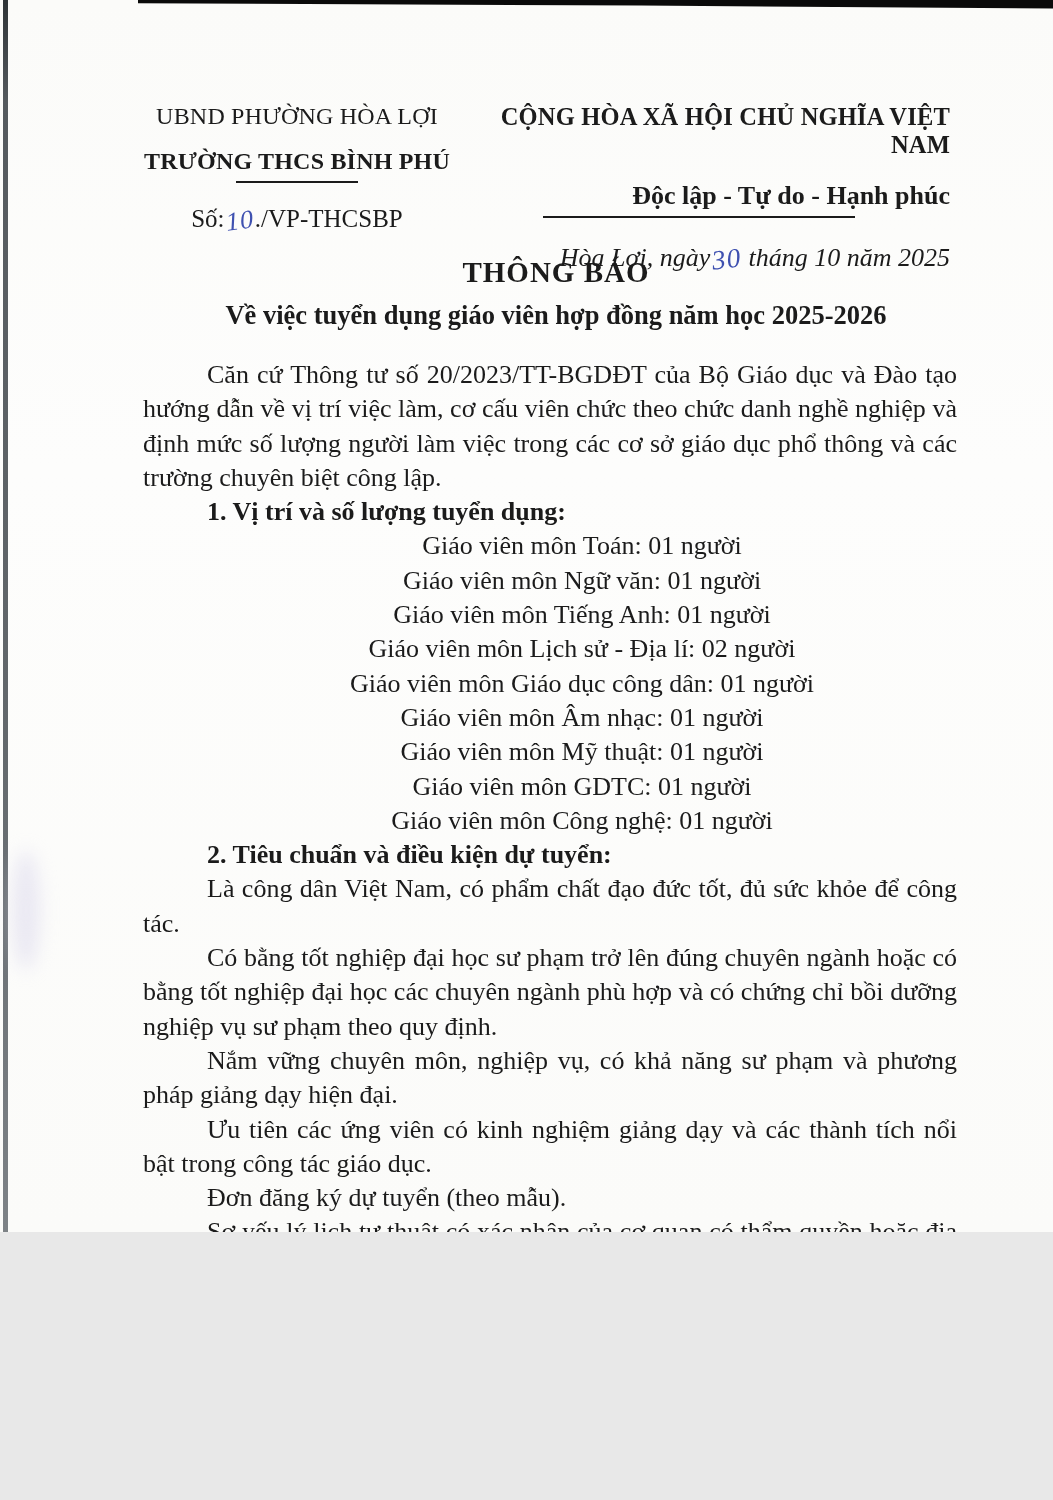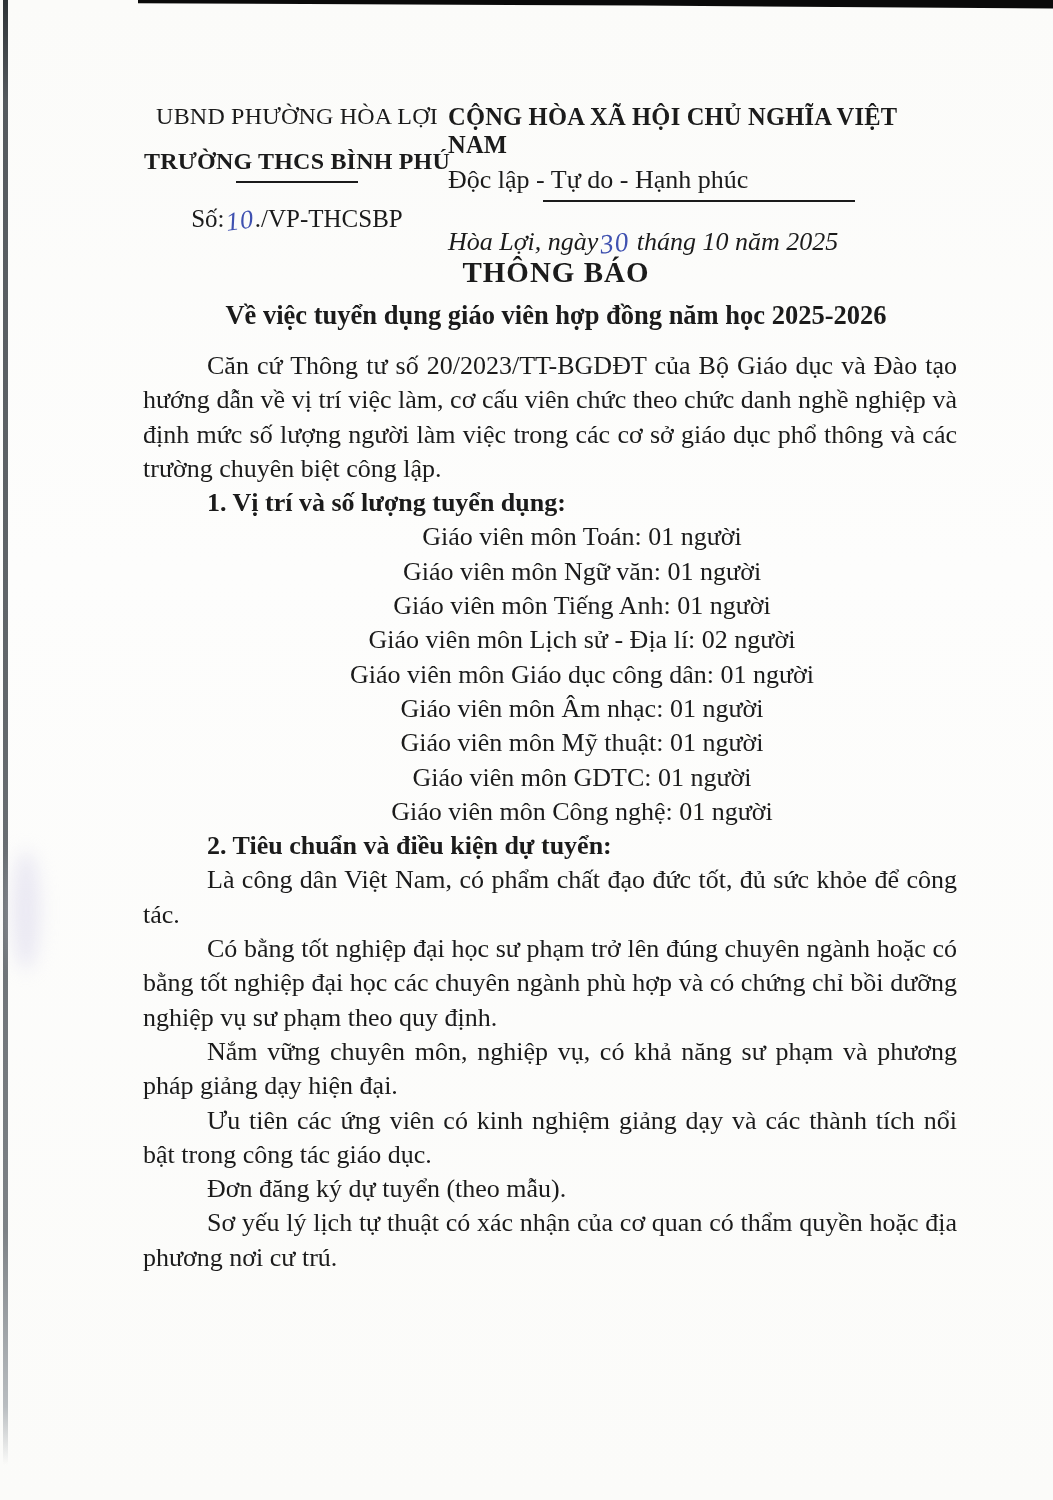--- a/index.html
+++ b/index.html
@@ -1,19 +1,19 @@
 <!DOCTYPE html>
 <html lang="vi"><head>
 <meta charset="utf-8">
 <style>
   html, body { margin: 0; padding: 0; background: #e8e8e8; }
   .page {
     position: relative;
     width: 1053px;
-    height: 1500px;
+    height: 1232px;
     margin: 0 auto;
     background: linear-gradient(180deg, #fbfbf9 0%, #fdfdfc 38%, #fbfbf9 100%);
     overflow: hidden;
     font-family: "Liberation Serif", "DejaVu Serif", serif;
     color: #1b1b1b;
   }
 
   
   .scan-top {
     position: absolute; top: 0; left: 138px; right: 0; height: 10px;
@@ -38,24 +38,24 @@
   }
   .org-parent { font-size: 24px; letter-spacing: .2px; }
   .org-name   { font-size: 24px; font-weight: bold; margin-top: 17px; letter-spacing: .2px; font-family: Liberation Serif, serif; }
   .rule { height: 2px; background: #1b1b1b; margin: 5px auto 0 auto; }
   .rule-left  { width: 122px; }
   .rule-right { width: 312px; }
   .doc-number { margin-top: 21px; font-size: 25px; }
 
   .hdr-right {
     position: absolute; left: 448px; top: 103px; width: 502px;
-    text-align: left; line-height: 1.16;
+    text-align: right; line-height: 1.16;
   }
   .national-1 { font-size: 24.5px; font-weight: bold; letter-spacing: .2px; }
-  .national-2 { font-size: 26px; font-weight: normal; margin-top: 5px; }
+  .national-2 { font-size: 26px; font-weight: bold; margin-top: 21px; }
   .dateline { margin-top: 24px; font-size: 26px; font-style: italic; }
 
   
   .hw {
     color: #3f51b0;
     font-style: italic;
     font-size: 1.05em;
     display: inline-block;
     transform: rotate(-7deg);
     position: relative; top: 2px;
@@ -64,21 +64,21 @@
   }
   .hw-day { margin: 0 7px 0 2px; }
 
   
   .title-block { position: absolute; left: 149px; top: 256px; width: 814px; text-align: center; }
   .doc-title    { font-size: 29px; font-weight: bold; letter-spacing: 1px; }
   .doc-subtitle { font-size: 26.5px; font-weight: bold; margin-top: 11px; }
 
   
   .body-block {
-    position: absolute; left: 143px; top: 349px; width: 814px;
+    position: absolute; left: 143px; top: 358px; width: 814px;
     font-size: 26px; line-height: 34.3px; text-align: justify;
   }
   .body-block p { margin: 0; text-indent: 64px; }
   .sec-heading { font-weight: bold; }
   .item { text-align: center; }
 </style>
 </head>
 <body>
 
 <div class="page">

